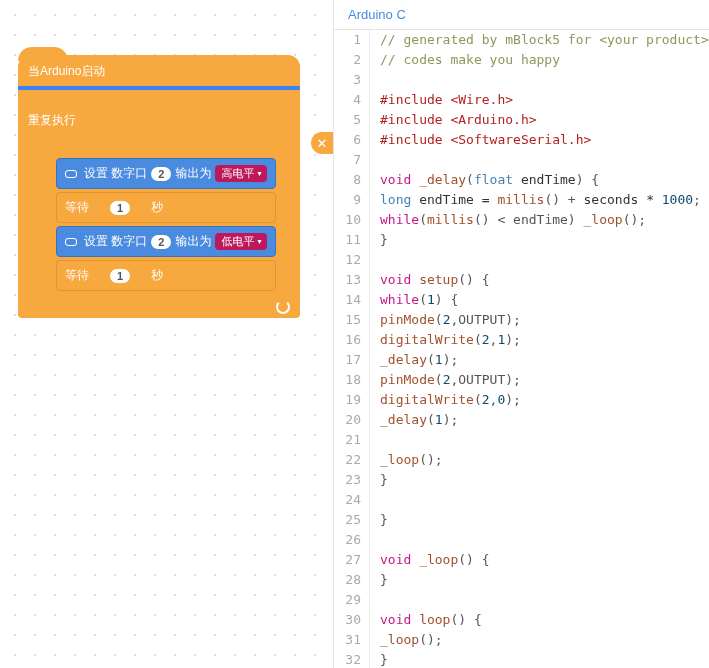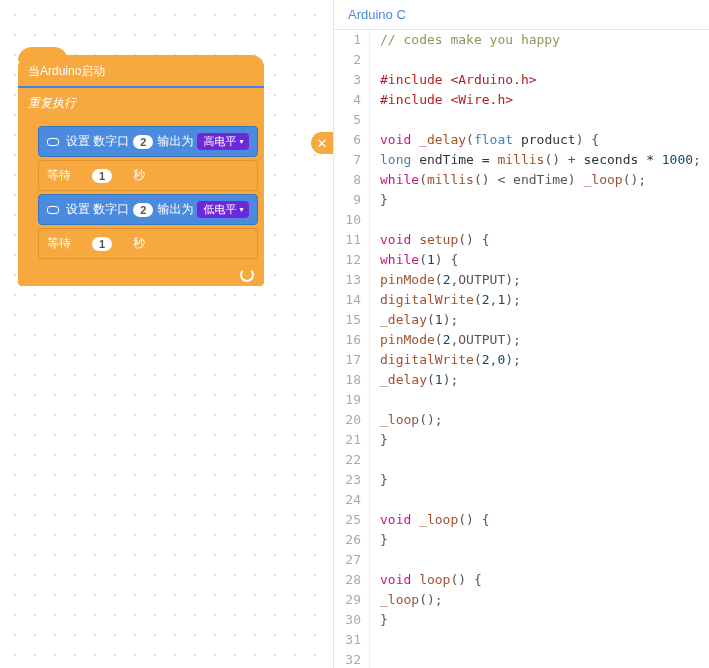--- a/index.html
+++ b/index.html
@@ -43,23 +43,22 @@
       border-radius: 14px 14px 0 0;
     }
     .c-block {
       background: #f7a83e;
       color: #fff;
       font-size: 12px;
       border-radius: 0 0 4px 4px;
       position: relative;
     }
     .c-header {
-      padding: 7px 10px;
-      border-top: 2px solid #3b82f6;
-      font-style: italic;
+      padding: 22px 10px;
+      border-top: 4px solid #3b82f6;
     }
     .c-body {
       margin-left: 14px;
       padding: 4px 0;
     }
     .c-foot {
       height: 20px;
       position: relative;
     }
     .c-foot .loop-icon {
@@ -69,41 +68,41 @@
       border: 2px solid #fff;
       border-radius: 50%;
       border-top-color: transparent;
     }
     .stack-block {
       background: #4a8bdf;
       color: #fff;
       font-size: 12px;
       padding: 6px 8px;
       border-radius: 4px;
-      margin: 3px 6px;
+      margin: 3px 24px;
       display: flex;
       align-items: center;
       gap: 4px;
       border: 1px solid #3a73bd;
     }
     .stack-block.orange {
       background: #f7a83e;
       border: 1px solid #e09430;
       gap: 21px;
     }
     .pill {
       background: #fff;
       color: #555;
       border-radius: 10px;
       padding: 1px 7px;
       font-size: 11px;
       font-weight: bold;
     }
     .dropdown {
-      background: #6d28d9;
+      background: #be185d;
       color: #fff;
       padding: 1px 6px;
       border-radius: 4px;
       font-size: 11px;
       display: inline-flex;
       align-items: center;
       gap: 3px;
     }
     .dropdown::after {
       content: "▾";
@@ -274,26 +273,28 @@
         <div>25</div>
         <div>26</div>
         <div>27</div>
         <div>28</div>
         <div>29</div>
         <div>30</div>
         <div>31</div>
         <div>32</div>
       </div>
     <div class="lines">
+      <div class="line"><span class="c">// generated by mBlock5 for &lt;your product&gt;</span></div>
       <div class="line"><span class="c">// codes make you happy</span></div>
       <div class="line"></div>
+      <div class="line"><span class="pp">#include </span><span class="inc">&lt;Wire.h&gt;</span></div>
       <div class="line"><span class="pp">#include </span><span class="inc">&lt;Arduino.h&gt;</span></div>
-      <div class="line"><span class="pp">#include </span><span class="inc">&lt;Wire.h&gt;</span></div>
-      <div class="line"></div>
-      <div class="line"><span class="kw">void</span><span class="fn"> _delay</span><span class="p">(</span><span class="ty">float</span><span class="id"> product</span><span class="p">) {</span></div>
+      <div class="line"><span class="pp">#include </span><span class="inc">&lt;SoftwareSerial.h&gt;</span></div>
+      <div class="line"></div>
+      <div class="line"><span class="kw">void</span><span class="fn"> _delay</span><span class="p">(</span><span class="ty">float</span><span class="id"> endTime</span><span class="p">) {</span></div>
       <div class="line"><span>    </span><span class="ty">long</span><span class="id"> endTime = </span><span class="fn">millis</span><span class="p">() + </span><span class="id">seconds * </span><span class="nm">1000</span><span class="p">;</span></div>
       <div class="line"><span>    </span><span class="kw">while</span><span class="p">(</span><span class="fn">millis</span><span class="p">() &lt; endTime) </span><span class="fn">_loop</span><span class="p">();</span></div>
       <div class="line"><span class="p">}</span></div>
       <div class="line"></div>
       <div class="line"><span class="kw">void</span><span class="fn"> setup</span><span class="p">() {</span></div>
       <div class="line"><span>    </span><span class="kw">while</span><span class="p">(</span><span class="nm">1</span><span class="p">) {</span></div>
       <div class="line"><span>        </span><span class="fn">pinMode</span><span class="p">(</span><span class="nm">2</span><span class="p">,OUTPUT);</span></div>
       <div class="line"><span>        </span><span class="fn">digitalWrite</span><span class="p">(</span><span class="nm">2</span><span class="p">,</span><span class="nm">1</span><span class="p">);</span></div>
       <div class="line"><span>        </span><span class="fn">_delay</span><span class="p">(</span><span class="nm">1</span><span class="p">);</span></div>
       <div class="line"><span>        </span><span class="fn">pinMode</span><span class="p">(</span><span class="nm">2</span><span class="p">,OUTPUT);</span></div>

